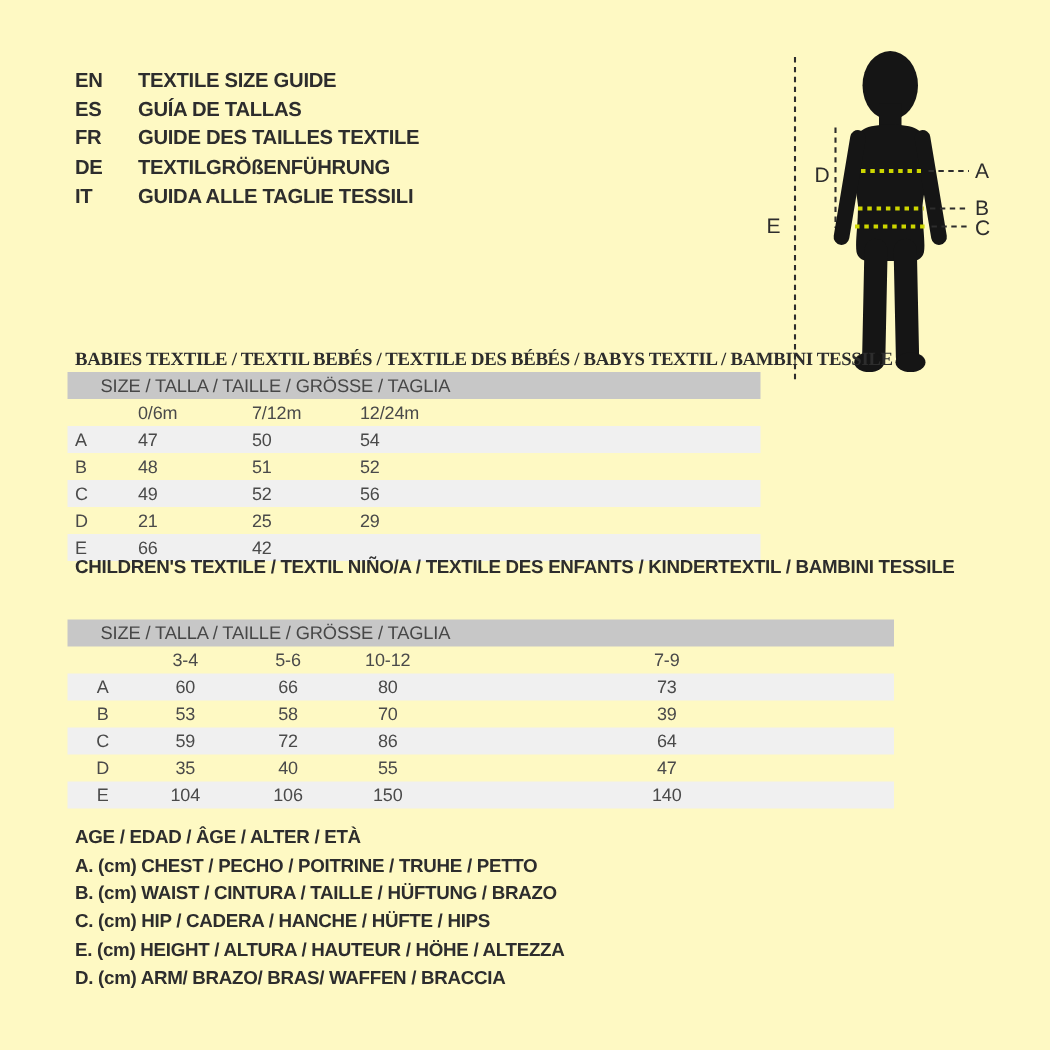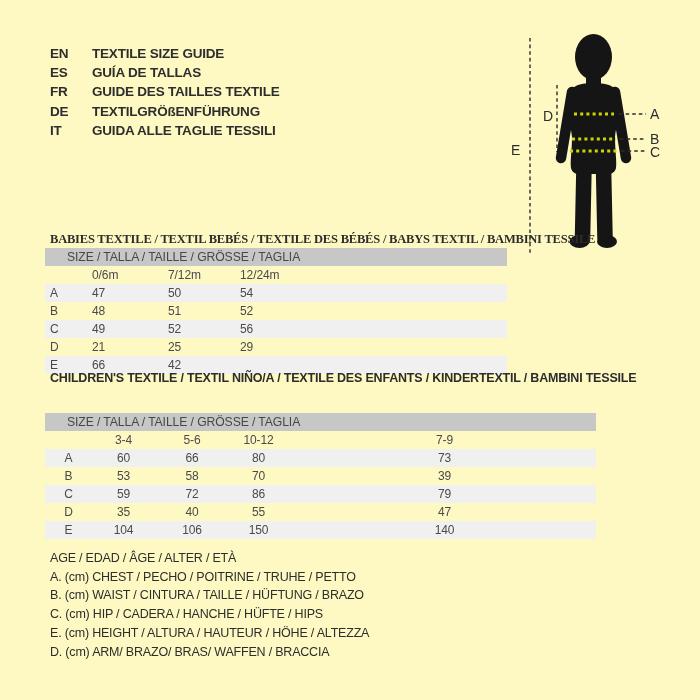--- a/index.html
+++ b/index.html
@@ -33,21 +33,21 @@
   .thead { background:#c7c7c7; height:18px; line-height:18px; padding-left:22px;
     font-size:12.2px; color:#474747; white-space:nowrap; }
   .trow { display:grid; height:18px; line-height:18px; }
   .babies-table .trow { grid-template-columns:47px 76px 72px auto; }
   .children-table .trow { grid-template-columns:42px 73px 64px 69px auto;text-align:center; }
   .trow.stripe { background:#f0f0f0; }
   .trow > span:first-child { padding-left:5px; }
   .trow > span { white-space:nowrap; }
 
   
-  .legend { position:absolute; left:50px; top:549px; font-weight:normal;
+  .legend { position:absolute; left:50px; top:549px; font-weight:bold;
     font-size:12.5px; letter-spacing:-0.2px; color:#2d2d2d; line-height:18.7px; }
   .legend div { white-space:nowrap; }
 </style>
 </head>
 <body>
 
 <div class="canvas">
 
   <div class="lang-block">
     <div class="lang-row">
@@ -183,21 +183,21 @@
       <span>53</span>
       <span>58</span>
       <span>70</span>
       <span>39</span>
     </div>
     <div class="trow stripe">
       <span>C</span>
       <span>59</span>
       <span>72</span>
       <span>86</span>
-      <span>79</span>
+      <span>64</span>
     </div>
     <div class="trow">
       <span>D</span>
       <span>35</span>
       <span>40</span>
       <span>55</span>
       <span>47</span>
     </div>
     <div class="trow stripe">
       <span>E</span>

